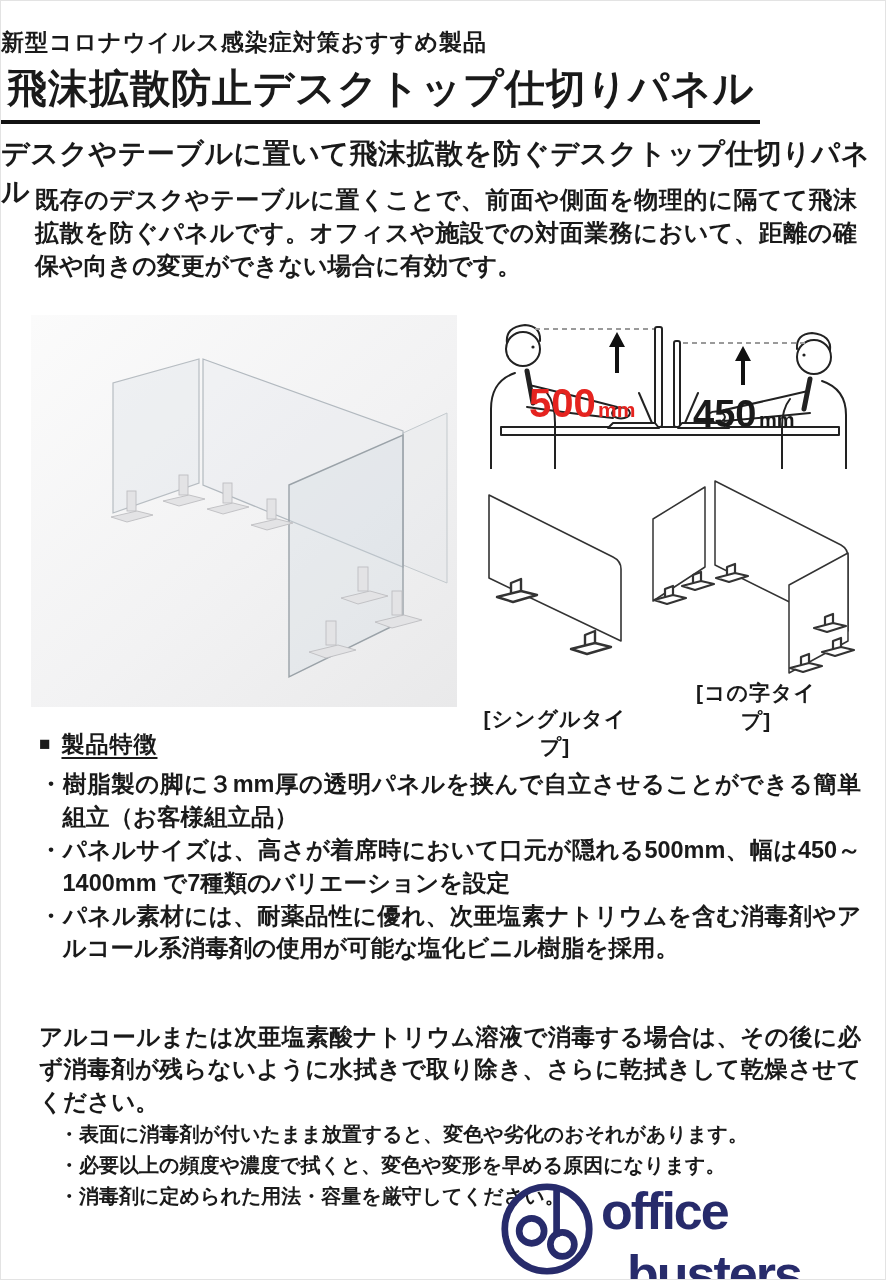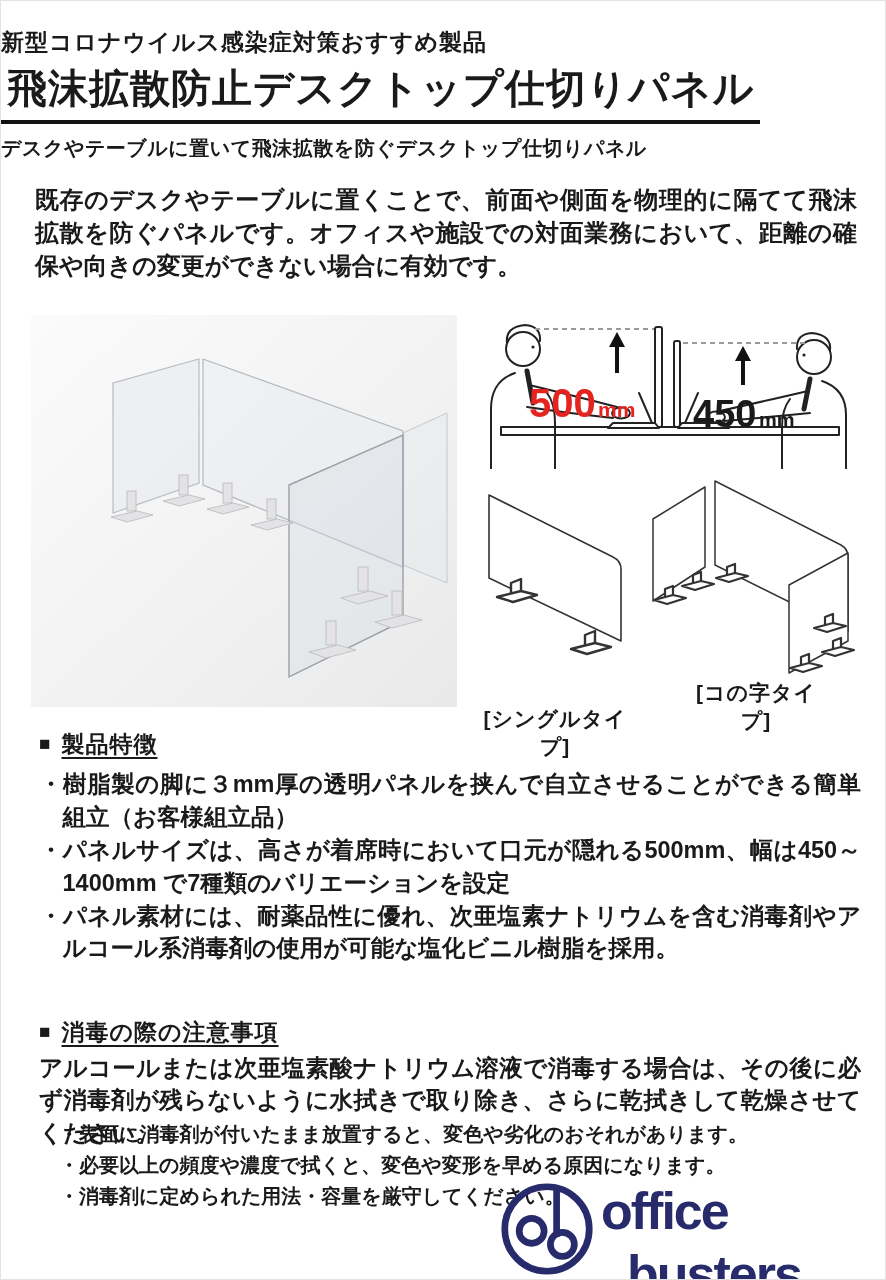--- a/index.html
+++ b/index.html
@@ -22,21 +22,21 @@
     position:absolute;left:0;top:60px;width:100%;
     font-size:40px;font-weight:bold;letter-spacing:1px;
   }
   .doc-title .u{
     display:inline-block;
     border-bottom:4px solid #121212;
     padding:0 6px 4px 6px;
   }
   .doc-subtitle{
     position:absolute;left:0;top:134px;width:100%;
-    font-size:20px;font-weight:bold;letter-spacing:0.5px;
+    font-size:28px;font-weight:bold;letter-spacing:0.5px;
   }
   .intro{
     position:absolute;left:34px;top:182px;width:822px;
     font-size:24px;font-weight:bold;line-height:1.38;
     text-align:justify;
   }
   
   .photo-wrap{
     position:absolute;left:30px;top:314px;width:426px;height:392px;
   }
@@ -282,23 +282,20 @@
     </div>
     <ul class="bullet-list">
       <li>・樹脂製の脚に３mm厚の透明パネルを挟んで自立させることができる簡単組立（お客様組立品）</li>
       <li>・パネルサイズは、高さが着席時において口元が隠れる500mm、幅は450～1400mm で7種類のバリエーションを設定</li>
       <li>・パネル素材には、耐薬品性に優れ、次亜塩素ナトリウムを含む消毒剤やアルコール系消毒剤の使用が可能な塩化ビニル樹脂を採用。</li>
     </ul>
   </div>
 
 
   <div class="disinfect">
-    <div class="section-heading">
-      <span class="marker">■</span><span class="h-text">消毒の際の注意事項</span>
-    </div>
     <div class="body-text">アルコールまたは次亜塩素酸ナトリウム溶液で消毒する場合は、その後に必ず消毒剤が残らないように水拭きで取り除き、さらに乾拭きして乾燥させてください。</div>
   </div>
 
   <ul class="bullet-list small-bullets">
     <li>・表面に消毒剤が付いたまま放置すると、変色や劣化のおそれがあります。</li>
     <li>・必要以上の頻度や濃度で拭くと、変色や変形を早める原因になります。</li>
     <li>・消毒剤に定められた用法・容量を厳守してください。</li>
   </ul>
 
   <div class="logo">

